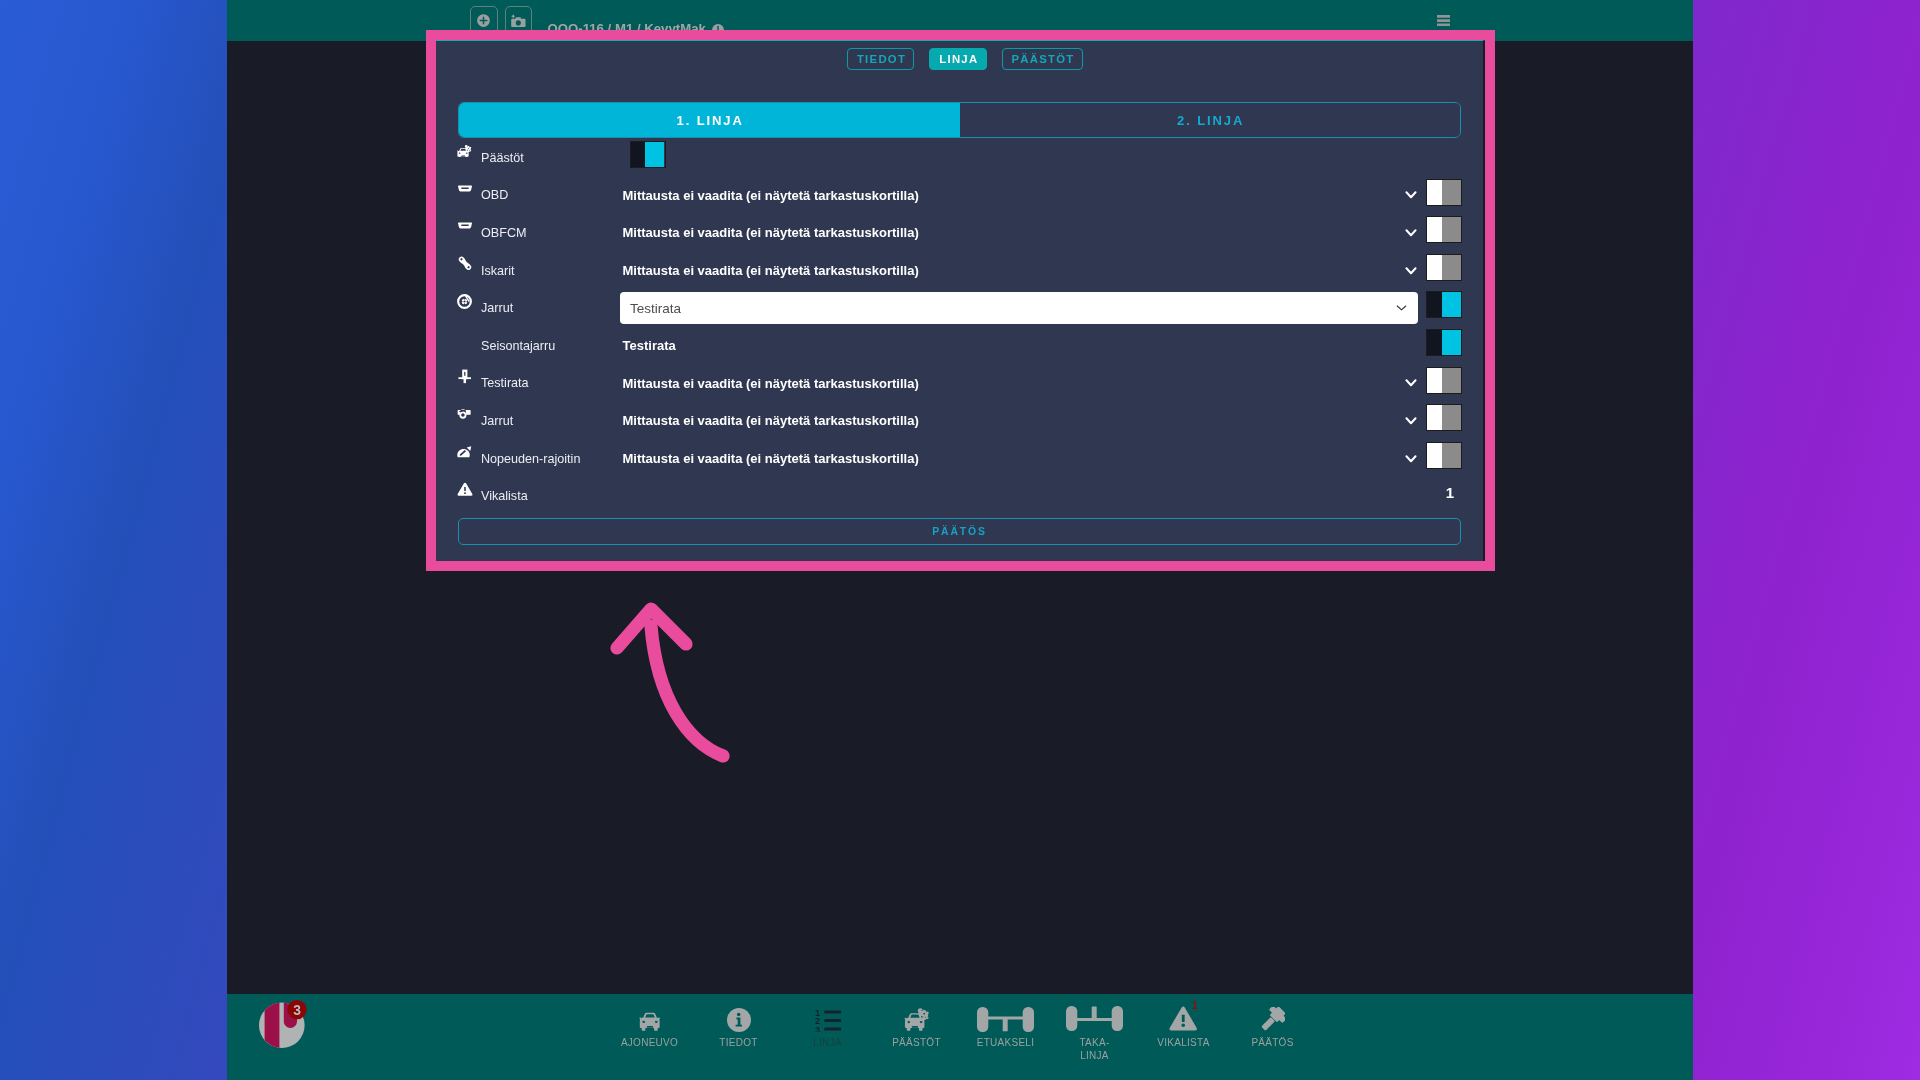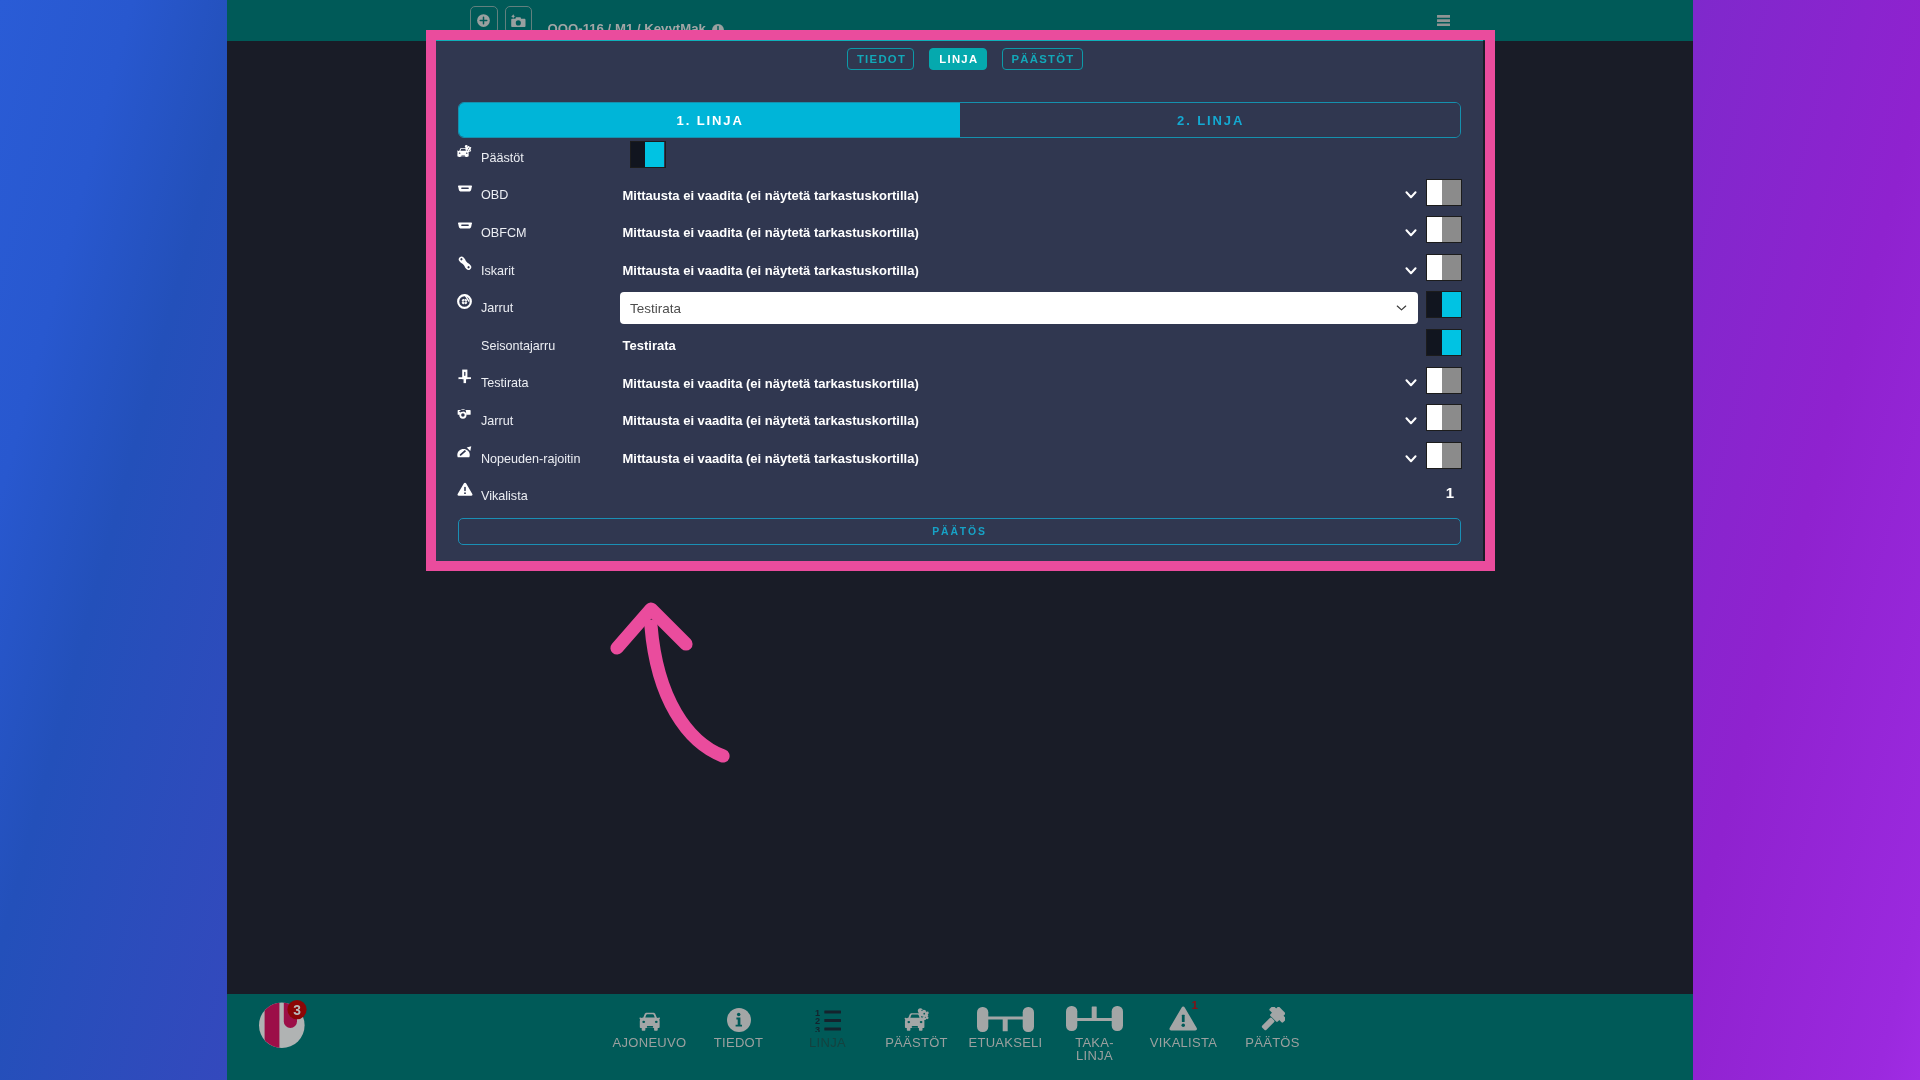--- a/index.html
+++ b/index.html
@@ -102,21 +102,21 @@
 
   
   #botnav {
     flex: 0 0 86px; height: 86px; background: #005a58; display: flex; align-items: flex-start;
     position: relative;
   }
   #logo { position: absolute; left: 32px; top: 6px; width: 50px; height: 50px; }
   #navitems { position: absolute; left: 378px; top: 12px; display: flex; }
   .nav { width: 89px; display: flex; flex-direction: column; align-items: center; }
   .nav .ni { height: 26px; display: flex; align-items: flex-end; justify-content: center; position: relative; }
-  .nav .nl { margin-top: 5px; font-size: 13px; color: #9ba09f; letter-spacing: .28px; text-align:center;
+  .nav .nl { margin-top: 5px; font-size: 10px; color: #9ba09f; letter-spacing: .28px; text-align:center;
              line-height: 12.6px; white-space: pre-line; }
   .nav.act .nl { color: #14423f; }
   .nbadge { position: absolute; color: #8a0f14; font-size: 11.5px; font-weight: bold;
             right: 0px; top: -6px; line-height: 1; }
   .nav-taka .ni { align-items: flex-start; }
 
   
   #anno {
     position: absolute; left: 426px; top: 30px; width: 1069px; height: 541px;
     border: 10px solid #ea4c9d; pointer-events: none;

